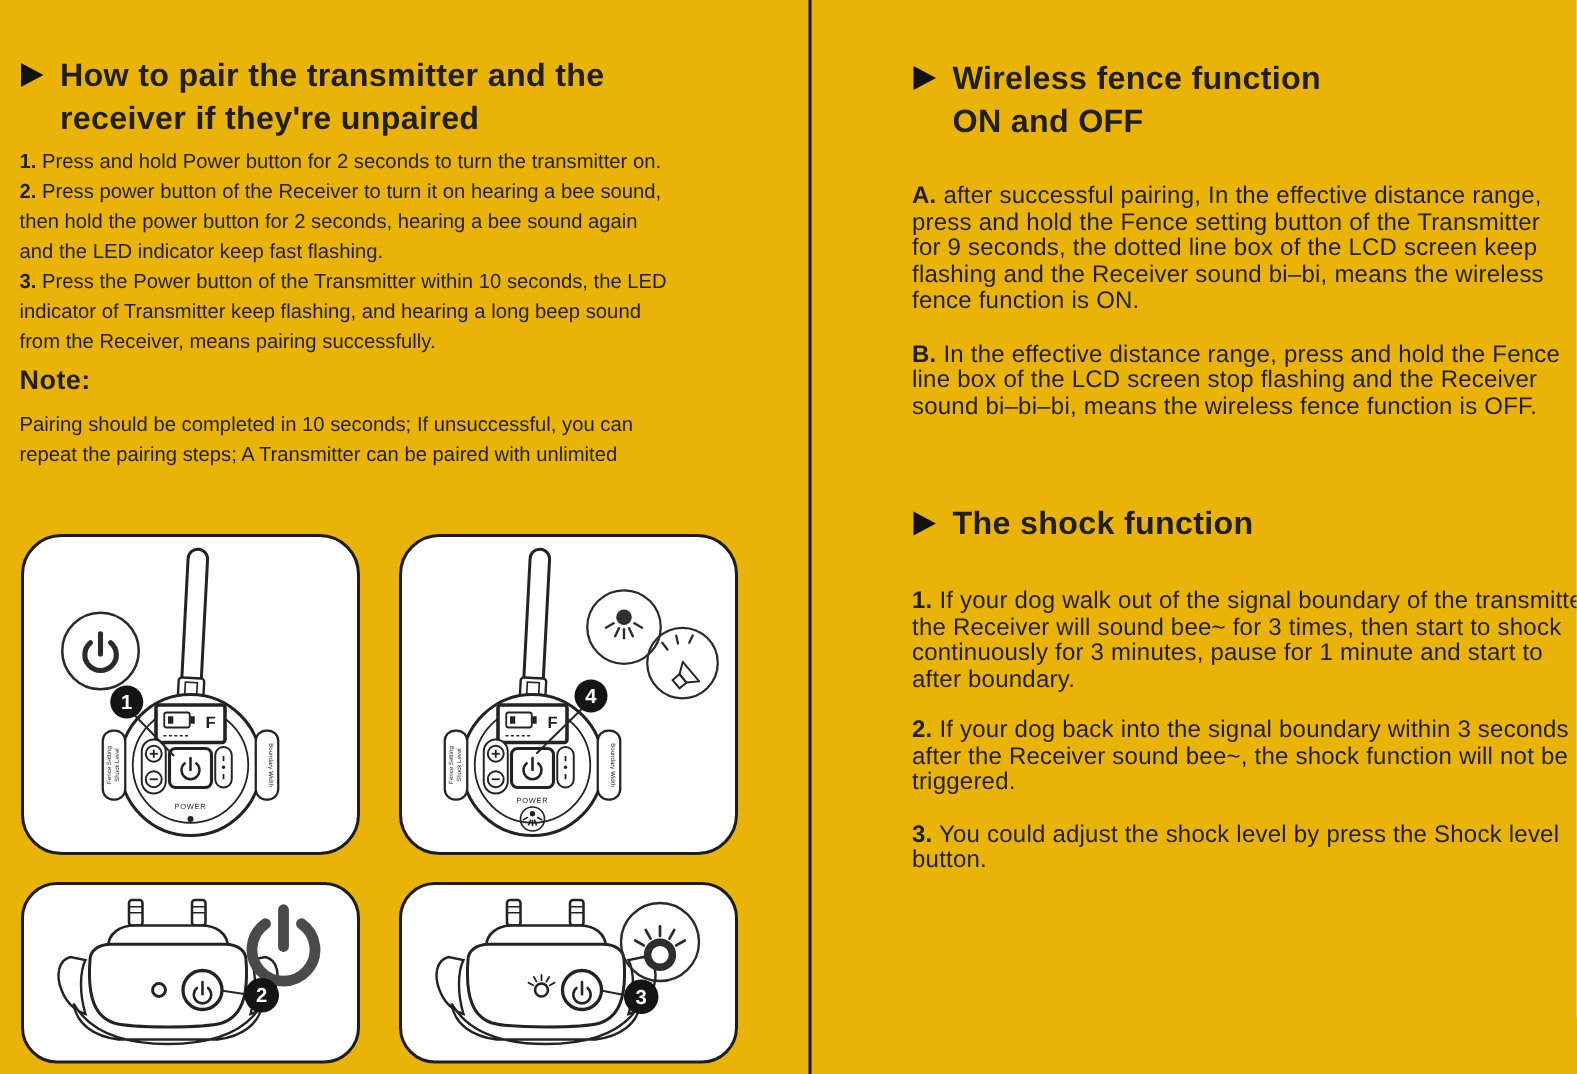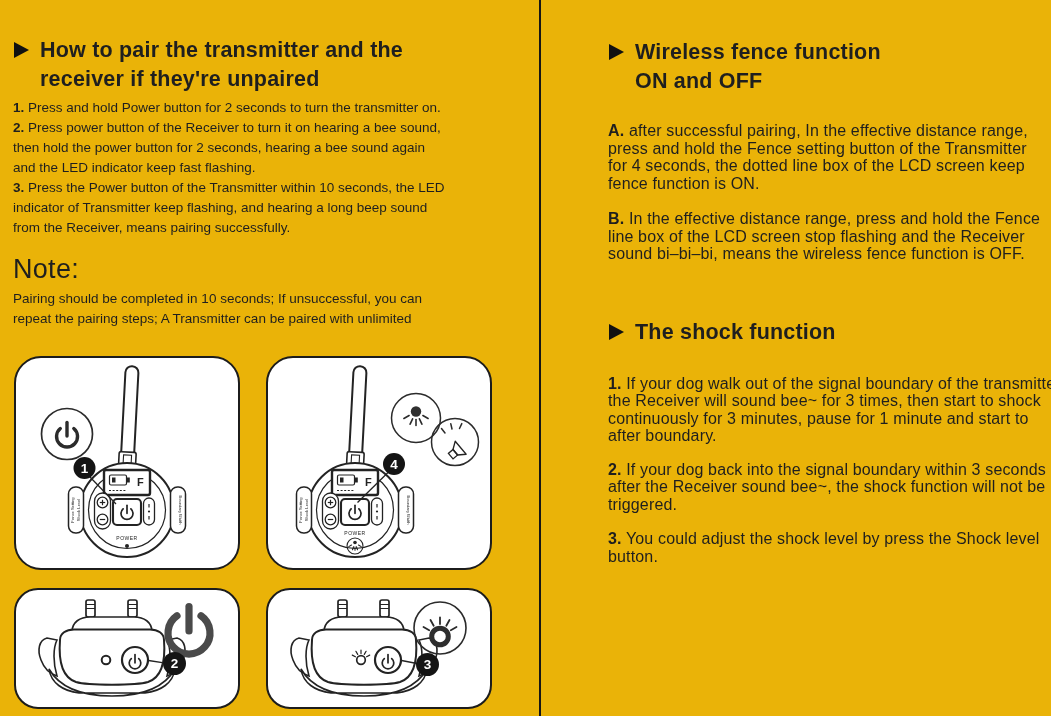--- a/index.html
+++ b/index.html
@@ -11,21 +11,21 @@
   .col-left{position:absolute;left:13px;top:36px;width:520px;}
   .col-right{position:absolute;left:608px;top:38px;width:428px;}
   .sec-head{display:flex;align-items:flex-start;}
   .tri{width:0;height:0;border-top:8.5px solid transparent;border-bottom:8.5px solid transparent;
        border-left:15px solid #111;margin:6px 11px 0 1px;flex:0 0 auto;}
   .sec-title{font-size:21.5px;font-weight:bold;line-height:29px;letter-spacing:.2px;}
   .body-block{margin-top:4px;}
   .line{font-size:13.5px;line-height:20px;white-space:nowrap;}
   .col-right .line{font-size:16px;line-height:17.5px;letter-spacing:.15px;}
   .pn{font-weight:bold;}
-  .note-title{font-size:27px;font-weight:normal;letter-spacing:.3px;line-height:30px;margin-top:16px;}
+  .note-title{font-size:18px;font-weight:bold;letter-spacing:.3px;line-height:30px;}
   .note-body{margin-top:5px;}
   .para{margin-top:18px;}
   .para.first{margin-top:26px;}
   .shock-head{margin-top:55px;}
   .para.s1{margin-top:28px;}
   .para.s2{margin-top:16px;}
   .para.s3{margin-top:17px;}
   .figbox{position:absolute;background:#fff;border:2px solid #1c1c1c;}
   .figbox svg{display:block;width:100%;height:100%;}
   #fig1{left:14px;top:356px;width:222px;height:210px;border-radius:27px;}
@@ -312,21 +312,22 @@
       <span class="tri"></span>
       <div class="sec-title">
         <div class="tl">Wireless fence function</div>
         <div class="tl">ON and OFF</div>
       </div>
     </div>
 
     <div class="para first">
       <div class="line"><b class="pn">A.</b> <span>after successful pairing, In the effective distance range,</span></div>
       <div class="line">press and hold the Fence setting button of the Transmitter</div>
-      <div class="line">for 4 seconds, the dotted line box of the LCD screen keep</div>
+      <div class="line">for 9 seconds, the dotted line box of the LCD screen keep</div>
+      <div class="line">flashing and the Receiver sound bi–bi, means the wireless</div>
       <div class="line">fence function is ON.</div>
     </div>
 
     <div class="para">
       <div class="line"><b class="pn">B.</b> <span>In the effective distance range, press and hold the Fence</span></div>
       <div class="line">line box of the LCD screen stop flashing and the Receiver</div>
       <div class="line">sound bi–bi–bi, means the wireless fence function is OFF.</div>
     </div>
 
     <div class="sec-head shock-head">

